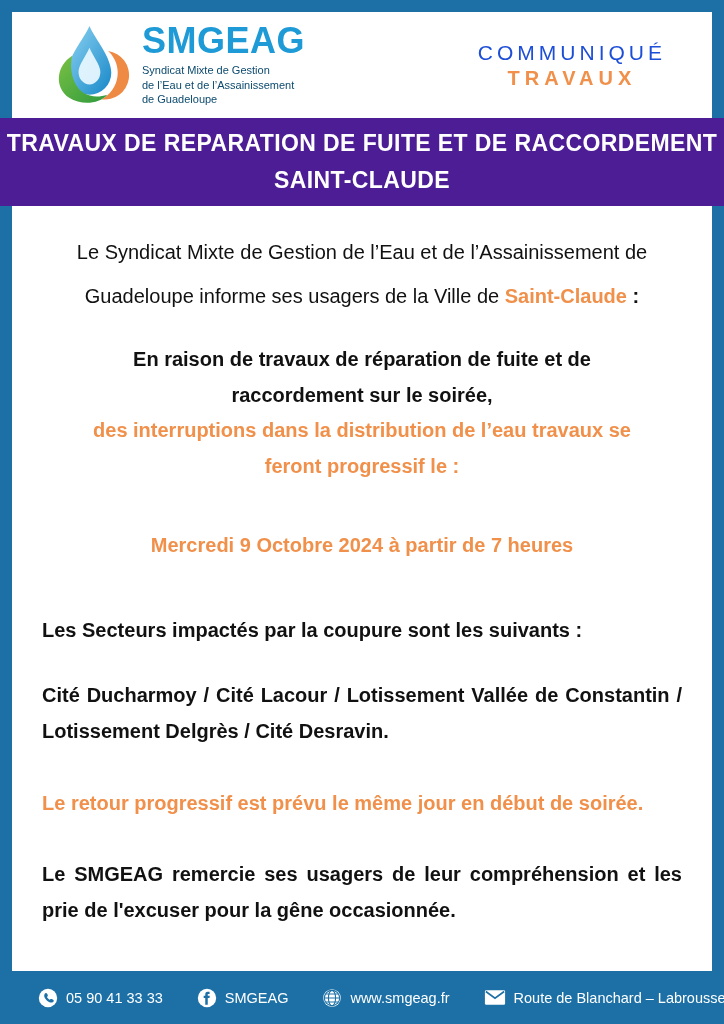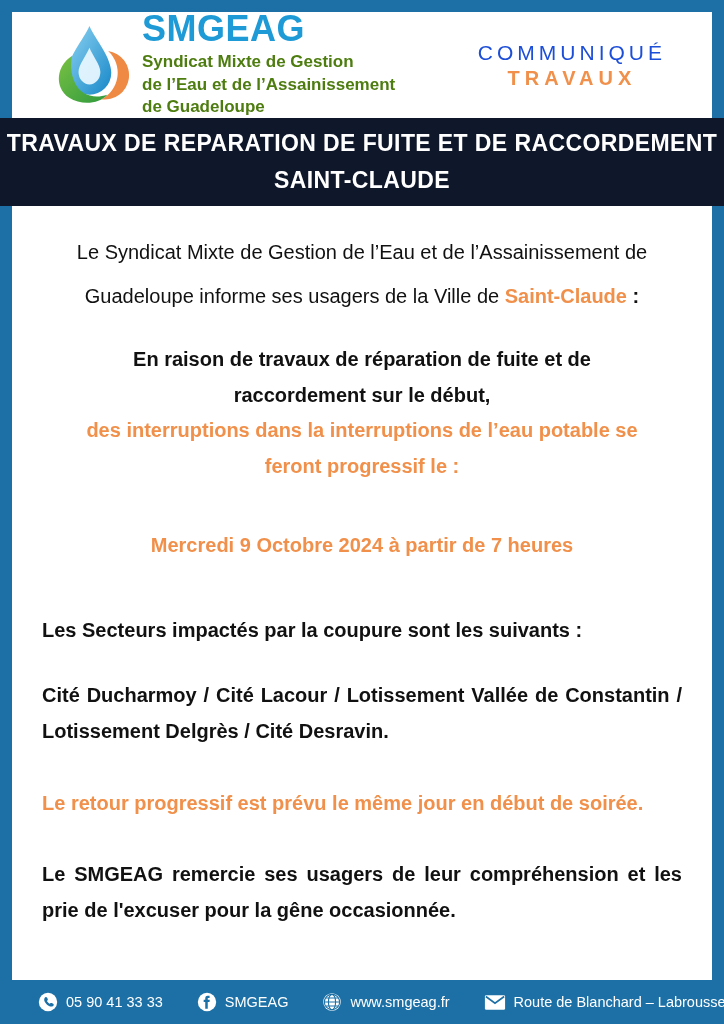--- a/index.html
+++ b/index.html
@@ -19,33 +19,33 @@
     position: absolute; top: 12px; left: 12px; right: 12px; height: 106px;
     background: #ffffff;
     display: flex; align-items: center;
   }
   .logo-block { display: flex; align-items: center; gap: 12px; margin-left: 40px; }
   .logo-mark { width: 78px; height: 84px; flex: 0 0 auto; }
   .logo-name {
     font-size: 36px; font-weight: 700; color: #1E9AD6; letter-spacing: 0.5px;
     line-height: 1;
   }
-  .logo-tagline { font-size: 17px; color: #4d7c0f; line-height: 1.35; margin-top: 4px; font-weight: bold; }
+  .logo-tagline { font-size: 11px; color: #0c4a6e; line-height: 1.35; margin-top: 4px; }
 
   .kicker {
     margin-left: auto; margin-right: 46px; text-align: center;
   }
   .kicker-line1 { font-size: 21px; font-weight: 400; color: #1d4ed8; letter-spacing: 4px; text-align: right; }
   .kicker-line2 { font-size: 20px; font-weight: 700; color: #F0904A; letter-spacing: 5px; margin-top: 2px; }
   .kicker-date  { font-size: 20px; font-weight: 700; color: #111111; letter-spacing: 2.5px; margin-top: 8px; }
 
   
   .banner {
     position: absolute; top: 118px; left: 0; right: 0; height: 88px;
-    background: #0f172a;
+    background: #4c1d95;
     display: flex; flex-direction: column; justify-content: center; align-items: center;
     color: #ffffff; font-weight: 700; font-size: 23px; letter-spacing: 0.4px;
     line-height: 1.6; text-align: center;
   }
 
   
   .content {
     position: absolute; top: 206px; left: 12px; right: 12px; bottom: 36px;
     background: #ffffff;
     padding: 24px 30px 0 30px;
@@ -59,21 +59,21 @@
   .orange-text { color: #F0904A; }
 
   .p-date { text-align: center; font-weight: 700; color: #F0904A; margin-top: 50px; }
 
   .p-label { font-weight: 700; margin-top: 62px; }
 
   .p-justify { font-weight: 700; text-align: justify; line-height: 1.78; margin-top: 36px; }
 
   
   .footer {
-    position: absolute; left: 0; right: 0; bottom: 0; height: 44px;
+    position: absolute; left: 0; right: 0; bottom: 0; height: 53px;
     background: #1C70A6;
     display: flex; align-items: center;
     color: #ffffff; font-size: 14.5px;
     padding-left: 38px; gap: 34px;
     white-space: nowrap;
   }
   .footer-item { display: flex; align-items: center; gap: 8px; }
   .footer-item svg { display: block; }
 
   .banner-line { width: 100%; }
@@ -124,25 +124,25 @@
     <div class="banner-line">TRAVAUX DE REPARATION DE FUITE ET DE RACCORDEMENT</div>
     <div class="banner-line">SAINT-CLAUDE</div>
   </div>
 
   <div class="content">
 
     <p class="p-intro"><span>Le Syndicat Mixte de Gestion de l’Eau et de l’Assainissement de Guadeloupe informe ses usagers de la Ville de </span><span class="intro-highlight">Saint-Claude</span><span class="intro-after"> :</span></p>
 
     <div class="center-bold">
       <div>En raison de travaux de réparation de fuite et de</div>
-      <div>raccordement  sur le début,</div>
+      <div>raccordement  sur le soirée,</div>
     </div>
 
     <div class="center-bold orange-text">
-      <div>des interruptions dans la interruptions de l’eau potable se</div>
+      <div>des interruptions dans la distribution de l’eau travaux se</div>
       <div>feront progressif le :</div>
     </div>
 
     <p class="p-date">Mercredi 9 Octobre 2024 à partir de  7 heures</p>
 
     <p class="p-label">Les Secteurs impactés par la coupure sont les suivants :</p>
 
     <p class="p-justify">Cité Ducharmoy / Cité Lacour / Lotissement Vallée de Constantin / Lotissement Delgrès / Cité Desravin.</p>
 
     <p class="p-justify orange-text">Le retour progressif est prévu le même jour en début de soirée.</p>

